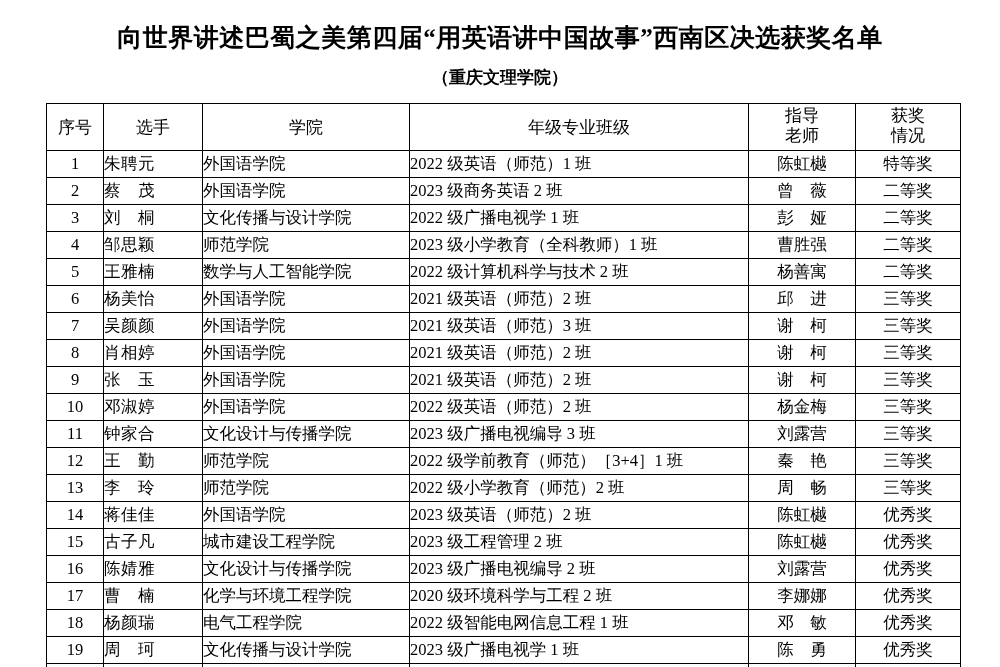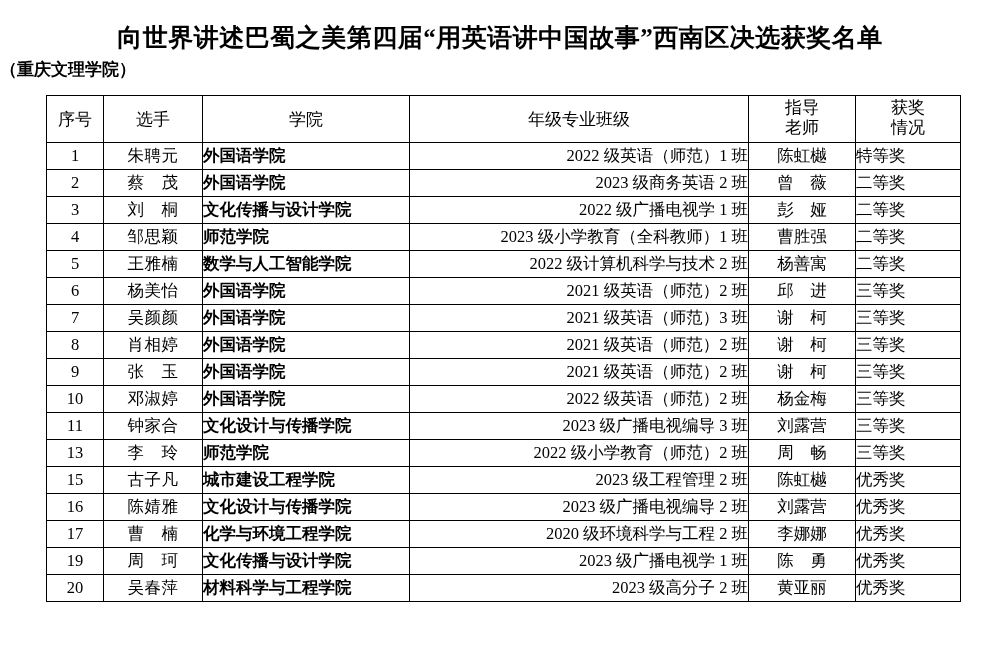--- a/index.html
+++ b/index.html
@@ -24,23 +24,24 @@
   .doc-title {
     text-align: center;
     font-size: 25px;
     font-weight: bold;
     letter-spacing: 0.5px;
     margin: 22px 0 0 0;
     line-height: 1.25;
     font-family: "Liberation Serif", "DejaVu Serif", serif;
   }
   .doc-subtitle {
+    text-align: center;
     font-size: 17px;
     font-weight: bold;
-    margin: 6px 0 0 0;
+    margin: 14px 0 0 0;
     line-height: 1.3;
   }
   .table-wrap {
     margin: 14px auto 0 auto;
     width: 908px;
   }
   table.award-table {
     border-collapse: collapse;
     width: 100%;
     table-layout: fixed;
@@ -62,25 +63,25 @@
     vertical-align: middle;
     font-weight: normal;
     font-size: 17px;
   }
   th .hdr-two-line {
     display: block;
     line-height: 1.2;
     font-family: Liberation Mono, monospace;
   }
   .c-idx   { width: 56px;  text-align: center; }
-  .c-name  { width: 98px;  text-align: center; }
-  .c-col   { width: 206px; text-align: left; padding-left: 6px; font-weight: bold; }
-  .c-class { width: 338px; text-align: right; }
+  .c-name  { width: 98px;  text-align: left; }
+  .c-col   { width: 206px; text-align: left; padding-left: 6px; }
+  .c-class { width: 338px; text-align: left; }
   .c-tutor { width: 106px; text-align: center; }
-  .c-award { width: 104px; text-align: left; }
+  .c-award { width: 104px; text-align: center; }
 
   td.c-name { letter-spacing: 0.5px; }
 </style>
 </head>
 <body>
 
 <div class="page">
 
   <h1 class="doc-title">向世界讲述巴蜀之美第四届“用英语讲中国故事”西南区决选获奖名单</h1>
   <div class="doc-subtitle">（重庆文理学院）</div>
@@ -186,28 +187,44 @@
           </tr>
           <tr>
             <td class="c-idx">11</td>
             <td class="c-name">钟家合</td>
             <td class="c-col">文化设计与传播学院</td>
             <td class="c-class">2023 级广播电视编导 3 班</td>
             <td class="c-tutor">刘露营</td>
             <td class="c-award">三等奖</td>
           </tr>
           <tr>
+            <td class="c-idx">12</td>
+            <td class="c-name">王　勤</td>
+            <td class="c-col">师范学院</td>
+            <td class="c-class">2022 级学前教育（师范）［3+4］1 班</td>
+            <td class="c-tutor">秦　艳</td>
+            <td class="c-award">三等奖</td>
+          </tr>
+          <tr>
             <td class="c-idx">13</td>
             <td class="c-name">李　玲</td>
             <td class="c-col">师范学院</td>
             <td class="c-class">2022 级小学教育（师范）2 班</td>
             <td class="c-tutor">周　畅</td>
             <td class="c-award">三等奖</td>
           </tr>
           <tr>
+            <td class="c-idx">14</td>
+            <td class="c-name">蒋佳佳</td>
+            <td class="c-col">外国语学院</td>
+            <td class="c-class">2023 级英语（师范）2 班</td>
+            <td class="c-tutor">陈虹樾</td>
+            <td class="c-award">优秀奖</td>
+          </tr>
+          <tr>
             <td class="c-idx">15</td>
             <td class="c-name">古子凡</td>
             <td class="c-col">城市建设工程学院</td>
             <td class="c-class">2023 级工程管理 2 班</td>
             <td class="c-tutor">陈虹樾</td>
             <td class="c-award">优秀奖</td>
           </tr>
           <tr>
             <td class="c-idx">16</td>
             <td class="c-name">陈婧雅</td>
@@ -218,20 +235,28 @@
           </tr>
           <tr>
             <td class="c-idx">17</td>
             <td class="c-name">曹　楠</td>
             <td class="c-col">化学与环境工程学院</td>
             <td class="c-class">2020 级环境科学与工程 2 班</td>
             <td class="c-tutor">李娜娜</td>
             <td class="c-award">优秀奖</td>
           </tr>
           <tr>
+            <td class="c-idx">18</td>
+            <td class="c-name">杨颜瑞</td>
+            <td class="c-col">电气工程学院</td>
+            <td class="c-class">2022 级智能电网信息工程 1 班</td>
+            <td class="c-tutor">邓　敏</td>
+            <td class="c-award">优秀奖</td>
+          </tr>
+          <tr>
             <td class="c-idx">19</td>
             <td class="c-name">周　珂</td>
             <td class="c-col">文化传播与设计学院</td>
             <td class="c-class">2023 级广播电视学 1 班</td>
             <td class="c-tutor">陈　勇</td>
             <td class="c-award">优秀奖</td>
           </tr>
           <tr>
             <td class="c-idx">20</td>
             <td class="c-name">吴春萍</td>

